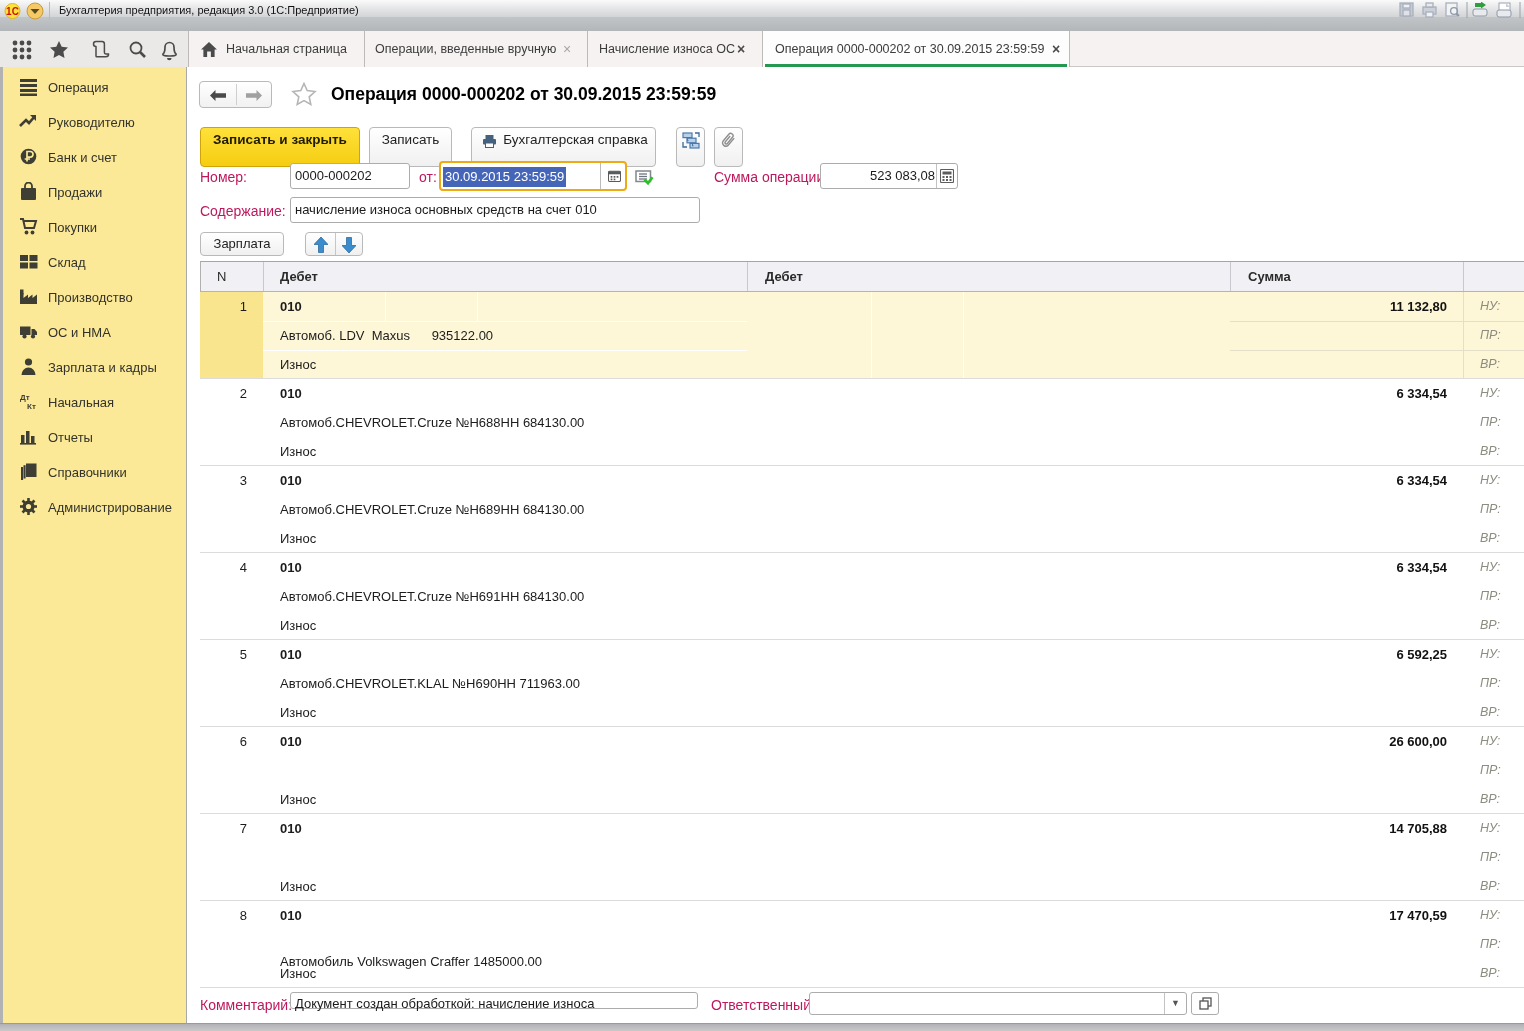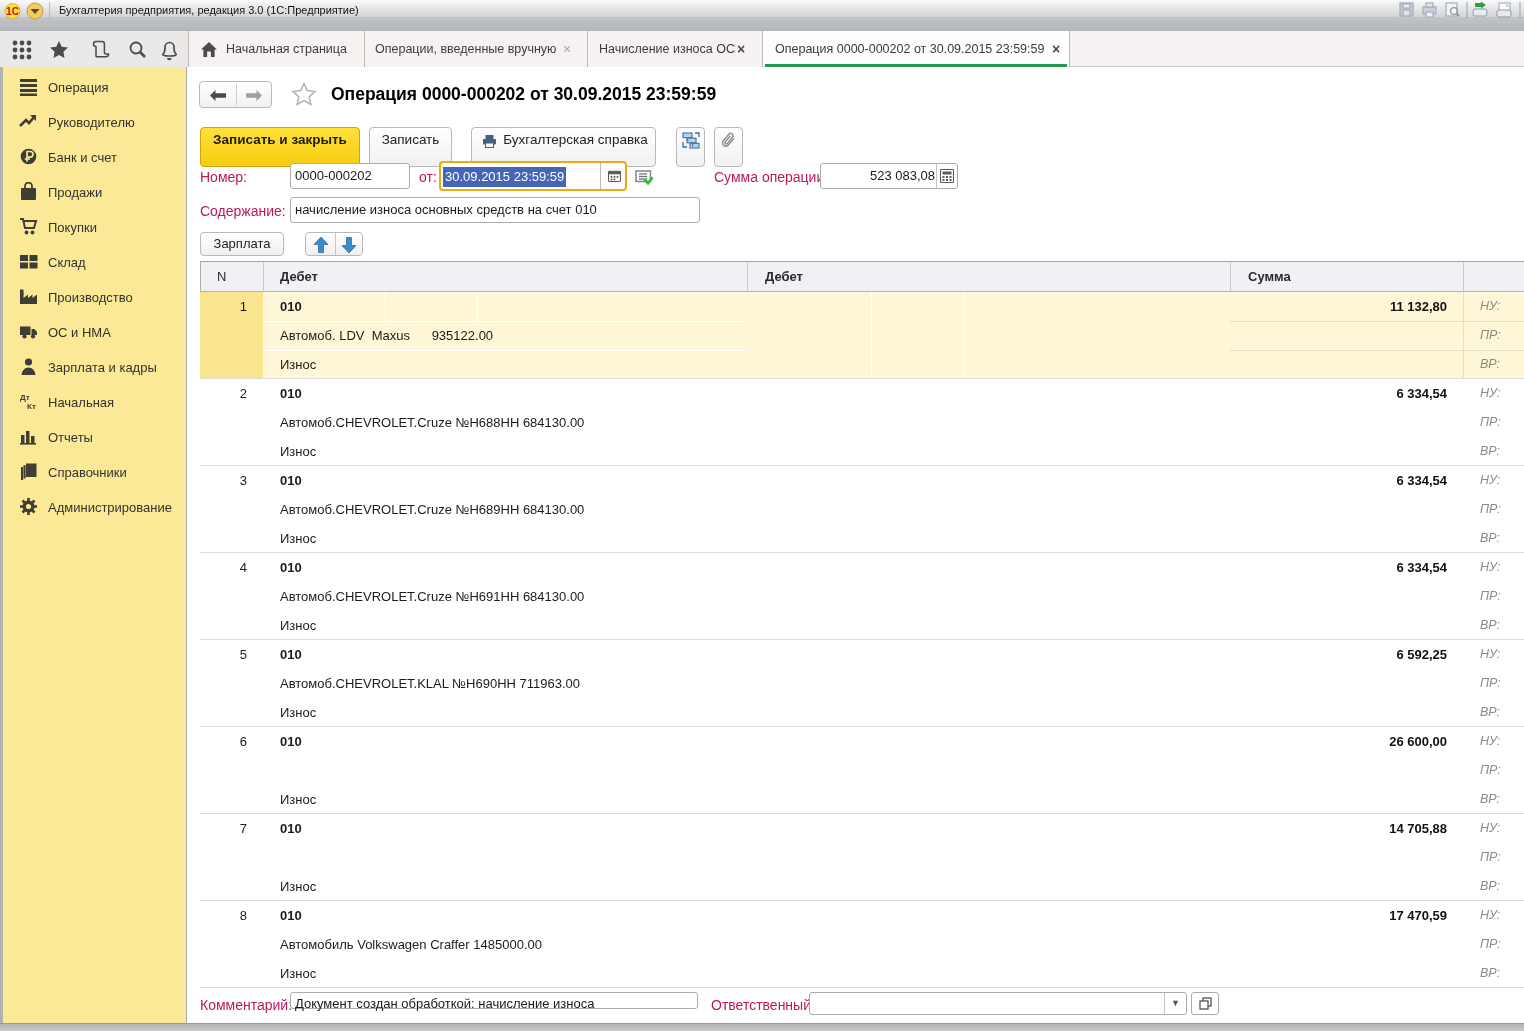--- a/index.html
+++ b/index.html
@@ -367,21 +367,21 @@
 <div class="subtxt" style="top:58px;line-height:29px">Износ</div>
 <div class="amt" style="right:77px;top:0;line-height:29px">14 705,88</div>
 <div class="nu" style="top:0px;line-height:29px">НУ:</div>
 <div class="nu" style="top:29px;line-height:29px">ПР:</div>
 <div class="nu" style="top:58px;line-height:29px">ВР:</div>
 </div>
 <div class="recsep" style="top:900px"></div>
 <div class="rec" style="top:901px">
 <div style="position:absolute;left:0;top:0;width:63px;height:29px;line-height:29px;text-align:right;padding-right:16px;font-size:13px;color:#1c1c1c;box-sizing:border-box">8</div>
 <div class="subtxt" style="top:0;line-height:29px;font-weight:bold">010</div>
-<div class="subtxt" style="top:29px;line-height:29px">Автомобиль Volkswagen Craffer 1485000.00</div>
+<div class="subtxt" style="top:46px;line-height:29px">Автомобиль Volkswagen Craffer 1485000.00</div>
 <div class="subtxt" style="top:58px;line-height:29px">Износ</div>
 <div class="amt" style="right:77px;top:0;line-height:29px">17 470,59</div>
 <div class="nu" style="top:0px;line-height:29px">НУ:</div>
 <div class="nu" style="top:29px;line-height:29px">ПР:</div>
 <div class="nu" style="top:58px;line-height:29px">ВР:</div>
 </div>
 <div class="recsep" style="top:987px"></div>
 <div class="lbl" style="left:200px;top:997px">Комментарий:</div>
 <div class="inp" style="left:290px;top:992px;width:408px;height:17px;line-height:21px;padding-left:4px">Документ создан обработкой: начисление износа</div>
 <div class="lbl" style="left:711px;top:997px">Ответственный:</div>

